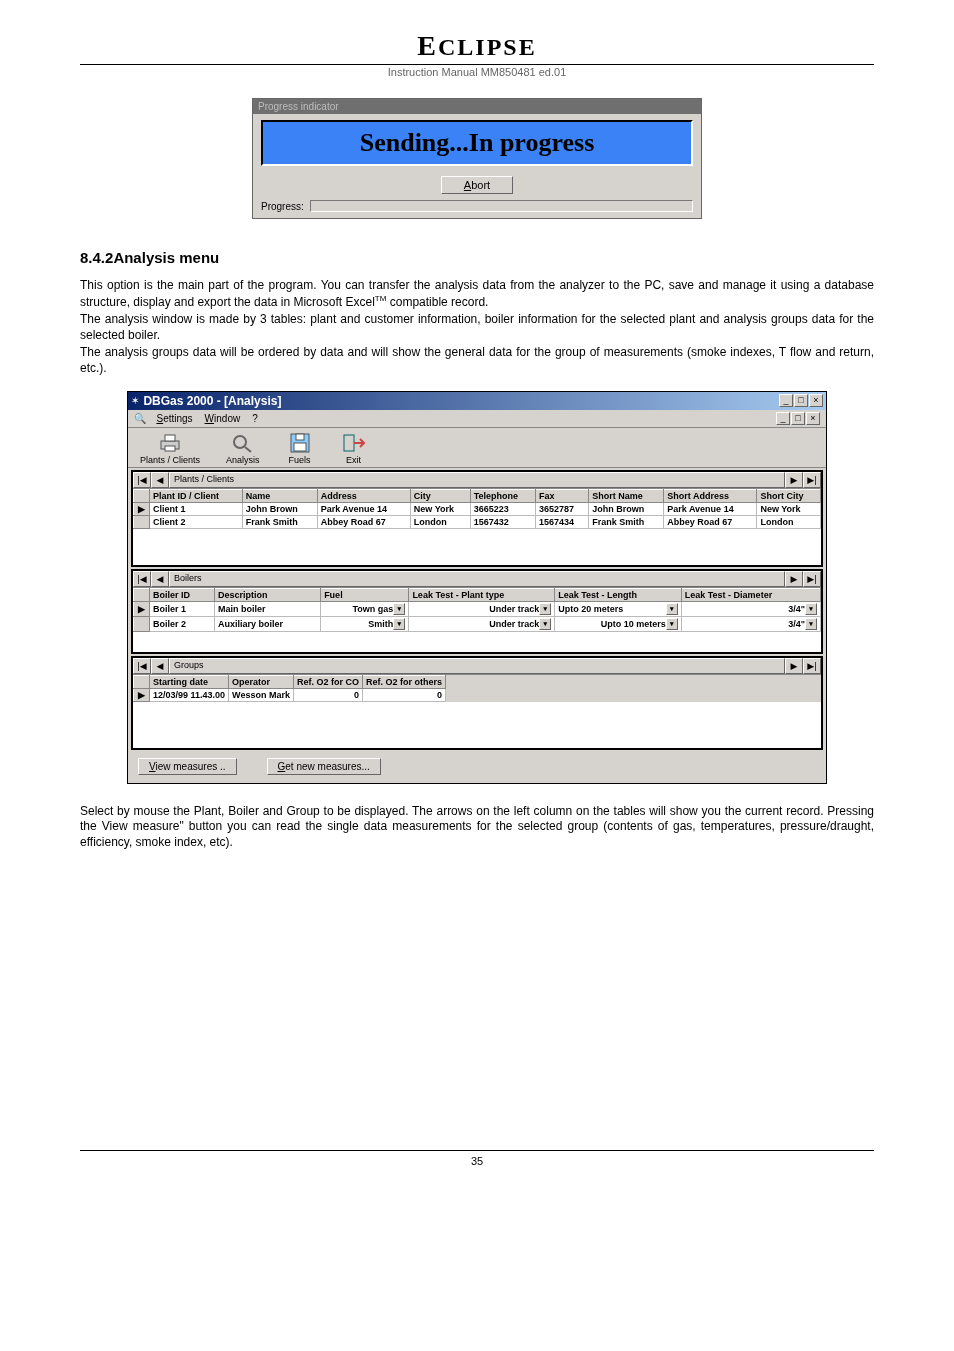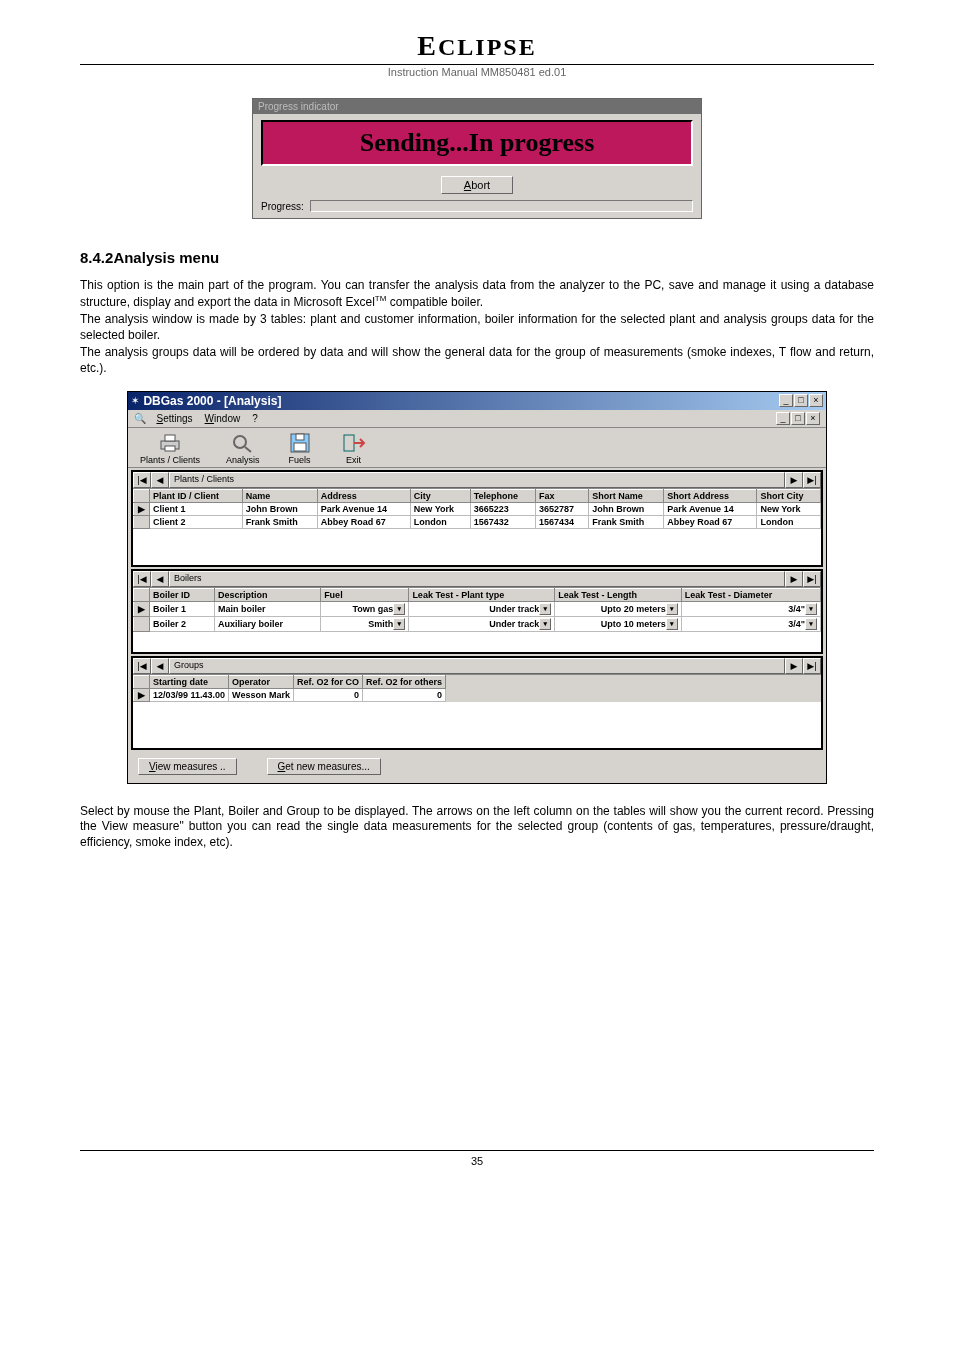--- a/index.html
+++ b/index.html
@@ -47,21 +47,21 @@
     margin: 6px 8px;
     border-top: 2px solid #000;
     border-left: 2px solid #000;
     border-bottom: 2px solid #fff;
     border-right: 2px solid #fff;
     padding: 6px 0;
     text-align: center;
     font-family: "Times New Roman", serif;
     font-size: 26px;
     font-weight: bold;
-    background: #be185d;
+    background: #3b82f6;
   }
   .progress-btn-row { text-align: center; padding: 4px 0; }
   .progress-btn {
     border: 1px solid #666;
     border-top-color: #fff;
     border-left-color: #fff;
     background: #d6d3ce;
     padding: 2px 22px;
     font-size: 11px;
     font-family: Tahoma, sans-serif;
@@ -254,21 +254,21 @@
     <div class="progress-bar"></div>
   </div>
 </div>
 
 <h2 class="sec">
   <span>8.4.2</span>
   <span>Analysis menu</span>
 </h2>
 
 <p class="body">
-  <span>This option is the main part of the program. You can transfer the analysis data from the analyzer to the PC, save and manage it using a database structure, display and export the data in Microsoft Excel</span><sup>TM</sup><span> compatible boiler.</span>
+  <span>This option is the main part of the program. You can transfer the analysis data from the analyzer to the PC, save and manage it using a database structure, display and export the data in Microsoft Excel</span><sup>TM</sup><span> compatible record.</span>
 </p>
 <p class="body">The analysis window is made by 3 tables: plant and customer information, boiler information for the selected plant and analysis groups data for the selected boiler.</p>
 <p class="body">The analysis groups data will be ordered by data and will show the general data for the group of measurements (smoke indexes, T flow and return, etc.).</p>
 
 <div class="app-window">
 
   <div class="titlebar">
     <span style="margin-right:4px;">✶</span>
     <span class="title-text">DBGas 2000 - [Analysis]</span>
     <div class="win-btns">
@@ -420,21 +420,21 @@
               </div>
             </td>
         <td>
               <div class="dd-cell">
                 <span class="right" style="flex:1;text-align:right;">Under track</span>
                 <div class="dd-arrow">▾</div>
               </div>
             </td>
         <td>
               <div class="dd-cell">
-                <span class="right" style="flex:1;text-align:right;">Upto 20 meters</span>
+                <span class="right" style="flex:1;text-align:left;">Upto 20 meters</span>
                 <div class="dd-arrow">▾</div>
               </div>
             </td>
         <td>
               <div class="dd-cell">
                 <span class="right" style="flex:1;text-align:right;">3/4"</span>
                 <div class="dd-arrow">▾</div>
               </div>
             </td>
       </tr>

